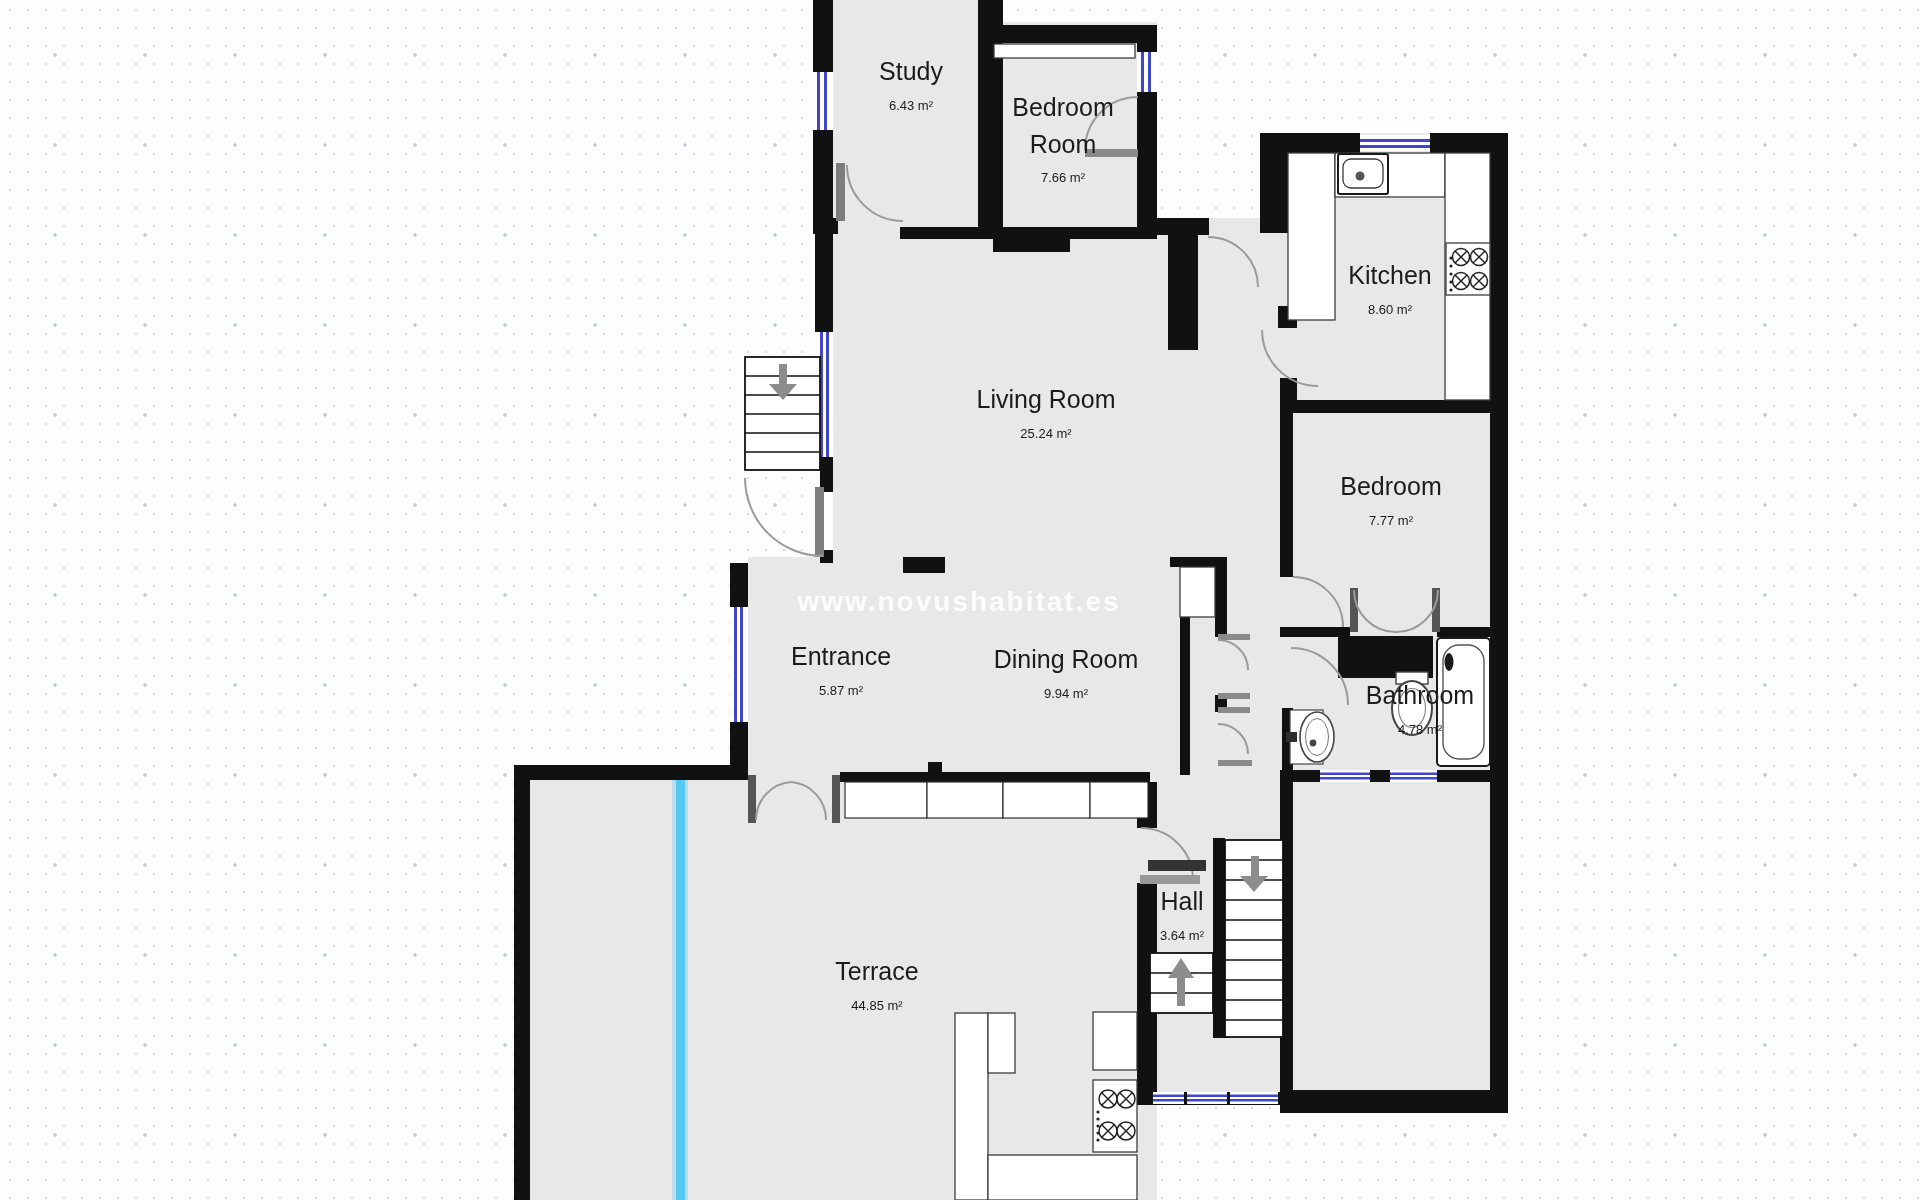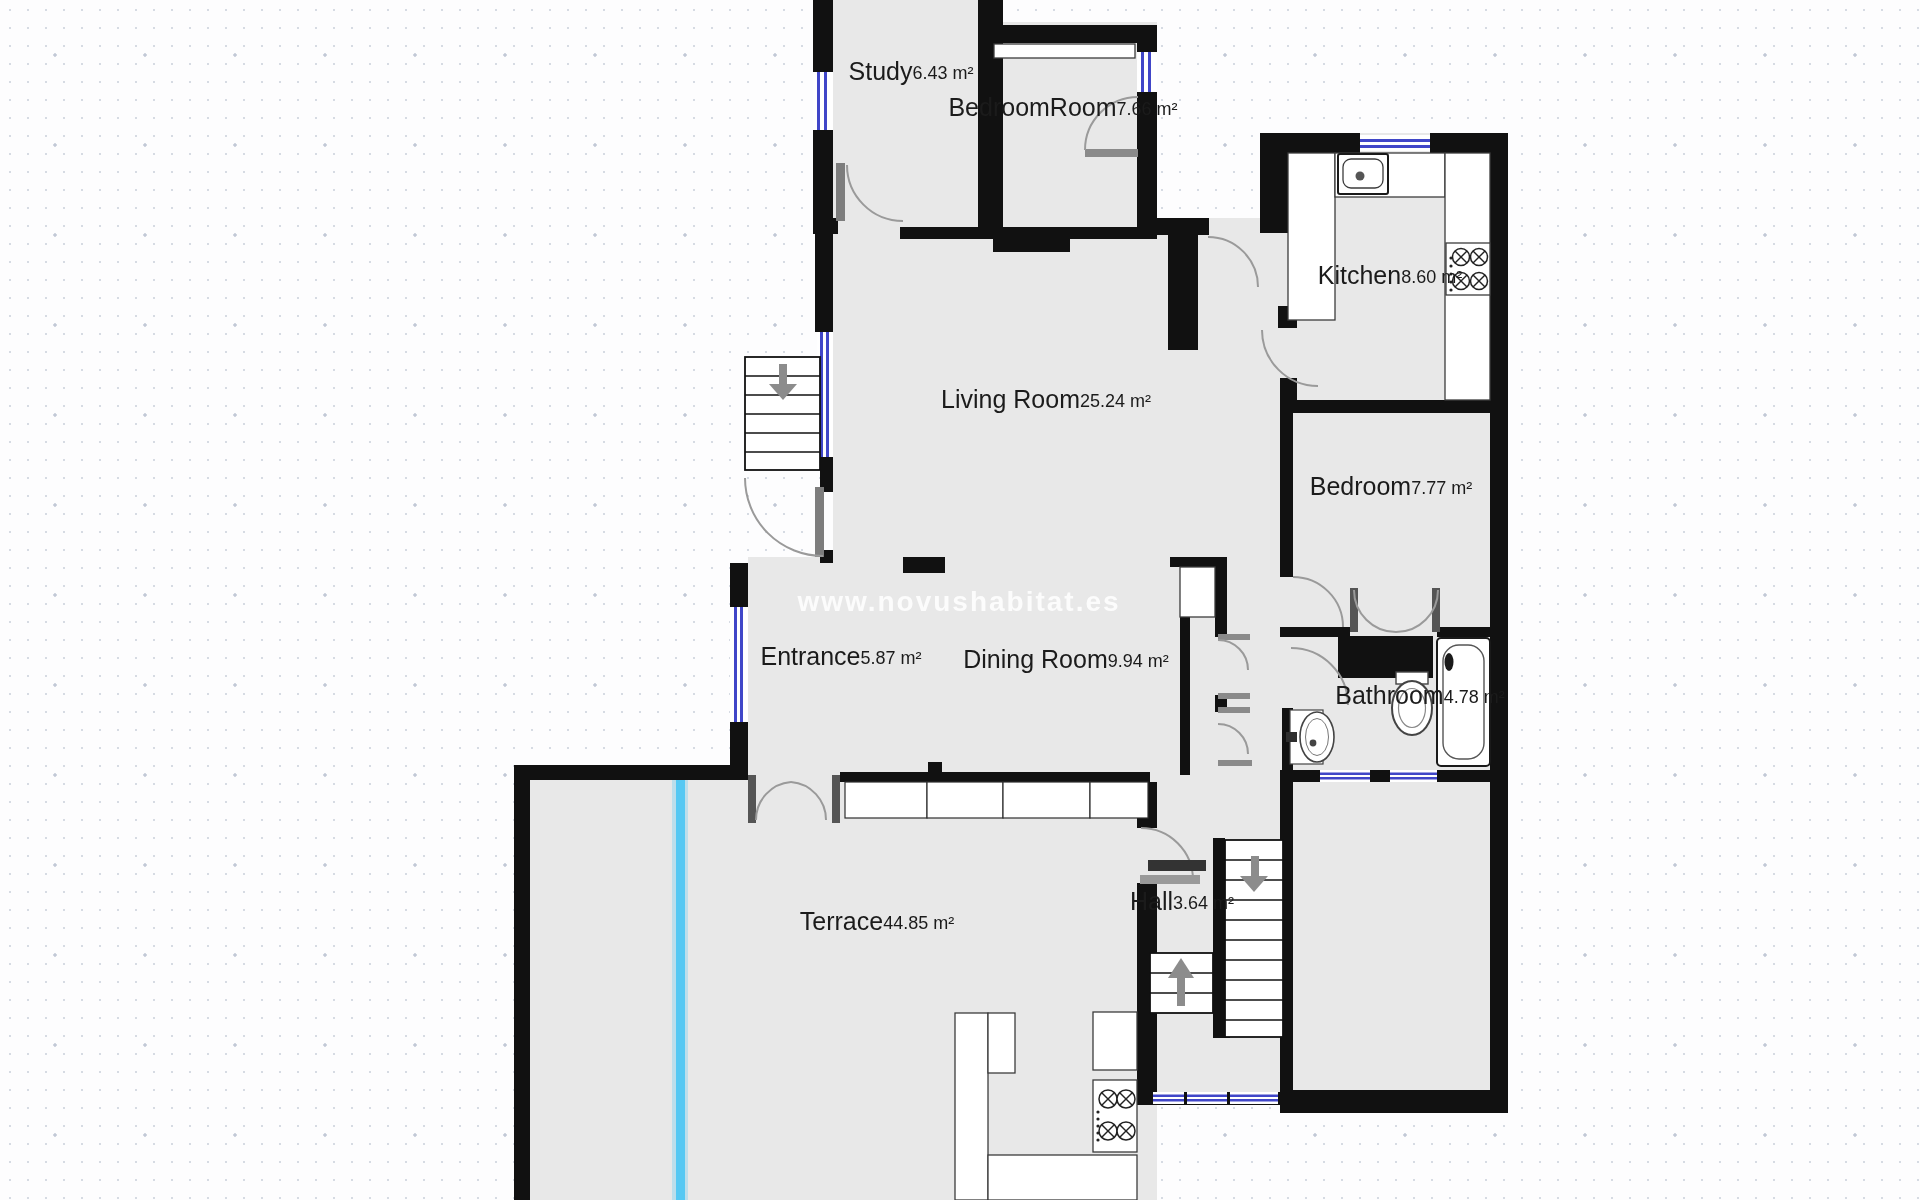--- a/index.html
+++ b/index.html
@@ -27,25 +27,26 @@
   .sill{fill:#8a8a8a;}
   .fix{fill:#ffffff;stroke:#3c3c3c;stroke-width:1.3;}
   .fixd{fill:#ffffff;stroke:#1a1a1a;stroke-width:2;}
   .tread{stroke:#111111;stroke-width:1.5;}
   .stairbox{fill:#ffffff;stroke:#111111;stroke-width:1.8;}
   .arrow{fill:#8c8c8c;}
   .burner{fill:#ffffff;stroke:#222222;stroke-width:1.5;}
   .bx{stroke:#222222;stroke-width:1.4;}
   .room-label{
     position:absolute;transform:translateX(-50%);
-    display:flex;flex-direction:row;align-items:center;
+    display:flex;flex-direction:column;align-items:center;
     font-size:25px;line-height:1.1;color:#1b1b1b;white-space:nowrap;
     text-align:center;
+    gap:9px;
   }
-  .room-label .rarea{font-size:18px;margin-top:4px;color:#1b1b1b;}
+  .room-label .rarea{font-size:13px;margin-top:4px;color:#1b1b1b;}
   .room-label span:empty{display:none;}
   .watermark{
     position:absolute;transform:translateX(-50%);
     font-size:28px;font-weight:bold;letter-spacing:2px;
     color:rgba(255,255,255,0.85);white-space:nowrap;
   }
 </style>
 </head>
 <body>
 
@@ -402,19 +403,19 @@
   <div class="room-label" style="left:1420px;top:682px">
     <span class="rname">Bathroom</span>
 
     <span class="rarea">4.78 m²</span>
   </div>
   <div class="room-label" style="left:1182px;top:888px">
     <span class="rname">Hall</span>
 
     <span class="rarea">3.64 m²</span>
   </div>
-  <div class="room-label" style="left:877px;top:908px">
+  <div class="room-label" style="left:877px;top:958px">
     <span class="rname">Terrace</span>
 
     <span class="rarea">44.85 m²</span>
   </div>
 
 </div>
 
 </body></html>

